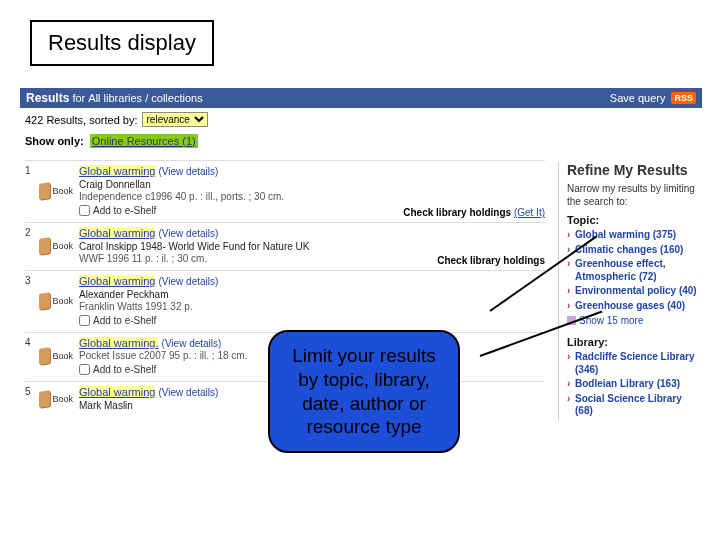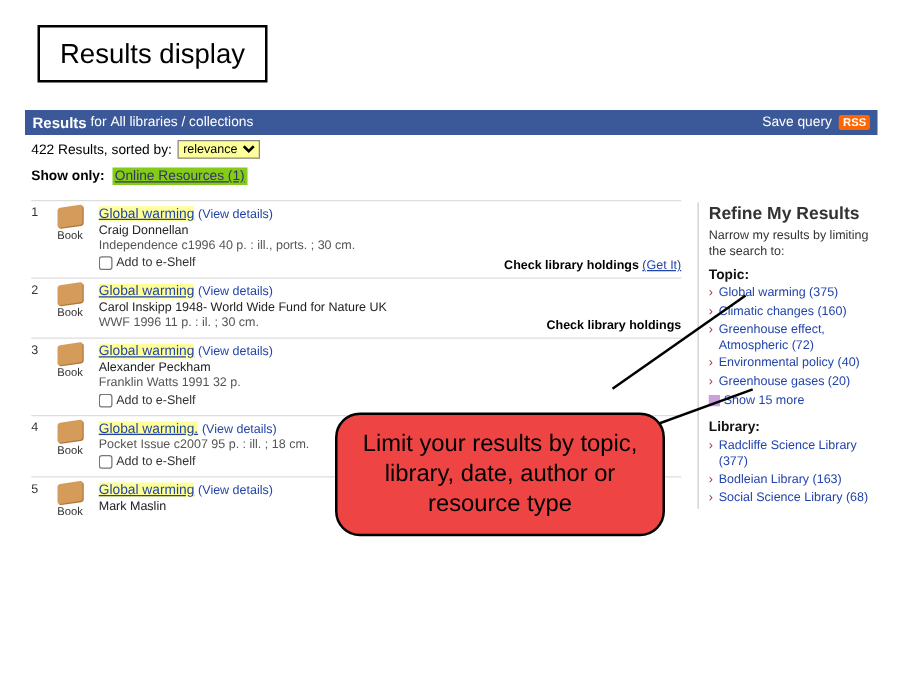--- a/index.html
+++ b/index.html
@@ -11,43 +11,43 @@
   .rss { background: #ff6600; color: #fff; font-size: 9px; padding: 1px 3px; margin-left: 6px; font-weight: bold; border-radius: 2px; }
   .controls { position: absolute; top: 112px; left: 25px; right: 20px; }
   .sort-row { display: flex; align-items: center; gap: 4px; margin-bottom: 8px; }
   .sort-row select { font-size: 10px; background: #ffff99; border: 1px solid #888; }
   .show-only { margin-top: 4px; }
   .show-only b { font-size: 11px; }
   .online-res { background: #84cc16; color: #336; text-decoration: underline; padding: 1px 2px; }
   .results { position: absolute; top: 160px; left: 25px; width: 520px; }
   .result { display: flex; border-top: 1px solid #ddd; padding: 4px 0 6px 0; position: relative; }
   .result .num { width: 14px; font-size: 10px; color: #333; }
-  .result .iconcol { width: 34px; display: flex; flex-direction: column; align-items: center; gap: 2px; }
+  .result .iconcol { width: 34px; display: flex; flex-direction: row; align-items: center; gap: 2px; }
   .book-icon { width: 20px; height: 16px; background: #d49b5b; border-radius: 2px; transform: skewY(-8deg); box-shadow: 1px 1px 0 #b07840; }
   .book-label { font-size: 9px; color: #333; }
   .result .meta { flex: 1; padding-left: 6px; }
   .title-link { color: #2244aa; text-decoration: underline; font-size: 11px; }
   .title-link.hl { background: #ffff99; }
   .view-details { color: #2244aa; font-size: 10px; }
   .author { font-size: 10px; color: #222; margin-top: 2px; }
   .pub { font-size: 10px; color: #555; margin-top: 1px; }
   .shelf-row { font-size: 10px; color: #333; margin-top: 3px; display: flex; align-items: center; gap: 3px; }
   .shelf-row input { width: 11px; height: 11px; }
   .holdings { position: absolute; right: 0; bottom: 4px; font-size: 10px; }
   .holdings a { color: #2244aa; text-decoration: underline; }
   .sidebar { position: absolute; top: 162px; right: 18px; width: 144px; border-left: 1px solid #ccc; padding-left: 8px; }
   .sidebar h3 { font-size: 14px; color: #333; margin-bottom: 4px; }
   .sidebar .intro { font-size: 10px; color: #333; margin-bottom: 6px; line-height: 1.3; }
   .facet-head { font-weight: bold; font-size: 11px; margin: 4px 0 3px 0; color: #111; }
-  .facet-list { list-style: none; }
+  .facet-list { list-style: none; font-weight: bold; }
   .facet-list li { font-size: 10px; color: #2244aa; margin-bottom: 2px; padding-left: 8px; position: relative; line-height: 1.25; }
   .facet-list li::before { content: "›"; position: absolute; left: 0; color: #a33; }
   .show-more { font-size: 10px; color: #2244aa; margin-top: 3px; display: flex; align-items: center; gap: 3px; }
   .show-more .sq { width: 9px; height: 9px; background: #c9a0dc; display: inline-block; }
-  .callout { position: absolute; left: 268px; top: 330px; width: 264px; border: 2px solid #000; border-radius: 20px; background: #ef4444; padding: 12px 10px; font-size: 19px; text-align: center; line-height: 1.25; z-index: 10; }
+  .callout { position: absolute; left: 268px; top: 330px; width: 192px; border: 2px solid #000; border-radius: 20px; background: #1d4ed8; padding: 12px 10px; font-size: 19px; text-align: center; line-height: 1.25; z-index: 10; }
   .callout-tail { position: absolute; left: 490px; top: 310px; width: 0; height: 0; z-index: 9; }
   .callout-tail::before { content: ""; position: absolute; width: 130px; height: 2px; background: #000; transform: rotate(-35deg); transform-origin: left center; left: 0; top: 0; }
   .callout-tail::after { content: ""; position: absolute; width: 130px; height: 2px; background: #000; transform: rotate(-20deg); transform-origin: left center; left: -10px; top: 45px; }
 </style>
 </head>
 <body>
 
 <div class="title-box">
   <span>Results display</span>
 </div>
@@ -128,29 +128,29 @@
 
 <div class="sidebar">
   <h3>Refine My Results</h3>
   <div class="intro">Narrow my results by limiting the search to:</div>
   <div class="facet-head">Topic:</div>
   <ul class="facet-list" id="topic-list">
       <li>Global warming (375)</li>
       <li>Climatic changes (160)</li>
       <li>Greenhouse effect, Atmospheric (72)</li>
       <li>Environmental policy (40)</li>
-      <li>Greenhouse gases (20)</li>
+      <li>Greenhouse gases (40)</li>
     </ul>
   <div class="show-more">
     <span class="sq"></span>
     <span>Show 15 more</span>
   </div>
   <div class="facet-head" style="margin-top:10px;">Library:</div>
   <ul class="facet-list" id="library-list">
-      <li>Radcliffe Science Library (377)</li>
+      <li>Radcliffe Science Library (346)</li>
       <li>Bodleian Library (163)</li>
       <li>Social Science Library (68)</li>
     </ul>
 </div>
 
 <div class="callout-tail"></div>
 <div class="callout">
   <span>Limit your results by topic, library, date, author or resource type</span>
 </div>
 

